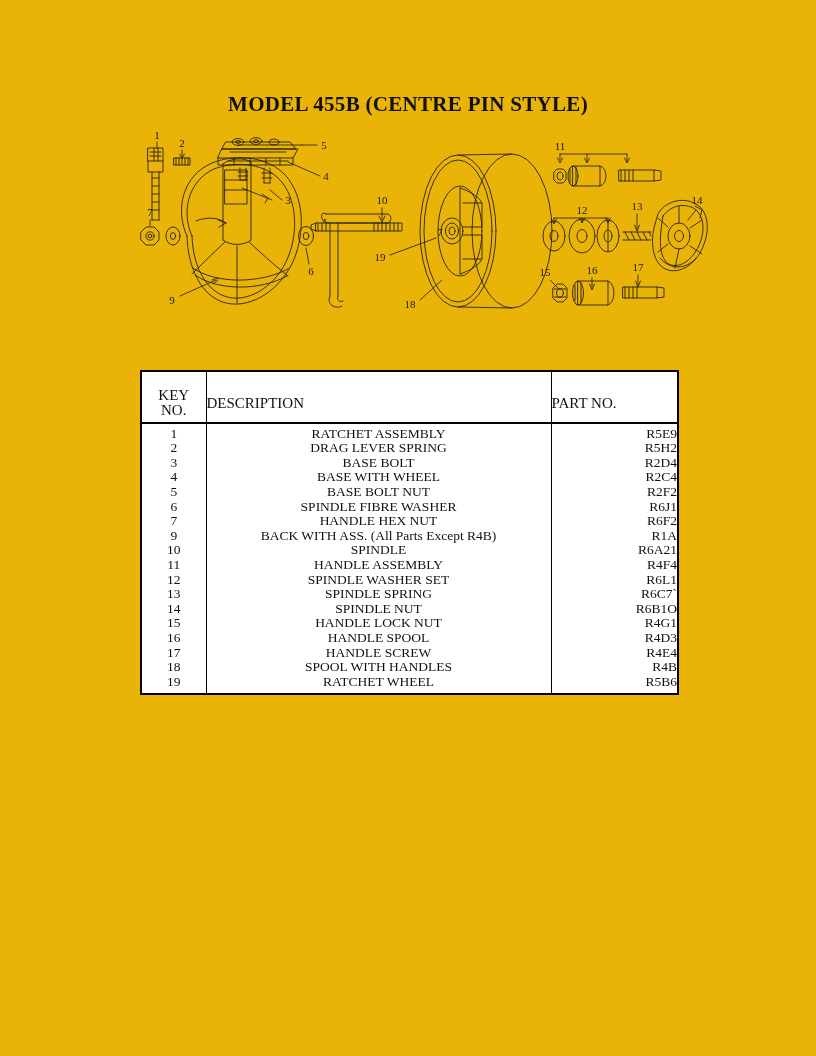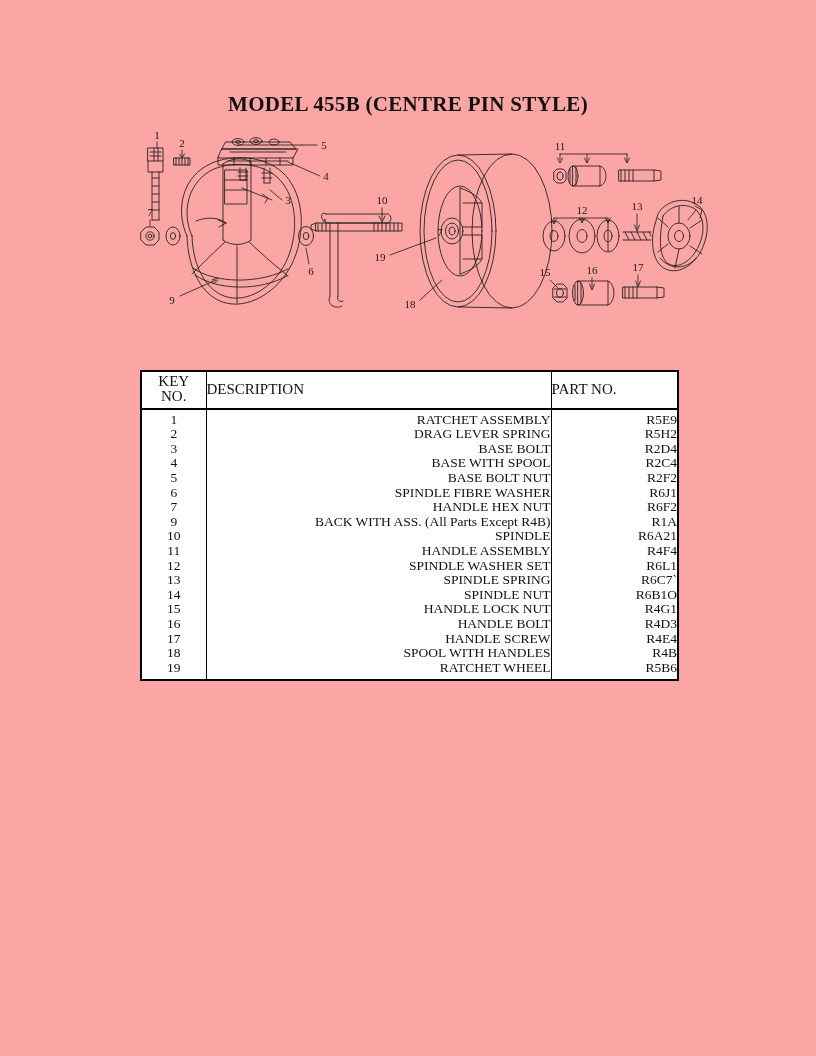--- a/index.html
+++ b/index.html
@@ -4,21 +4,21 @@
 <style>
   html, body {
     margin: 0;
     padding: 0;
     background: #ffffff;
   }
   .page {
     position: relative;
     width: 816px;
     height: 1056px;
-    background: #fca5a5;
+    background: #eab308;
     font-family: "Liberation Serif", serif;
     color: #000000;
     overflow: hidden;
   }
 
   
   .doc-title {
     position: absolute;
     left: 0;
     top: 92px;
@@ -62,21 +62,21 @@
     table-layout: fixed;
   }
   table.parts col.c-key   { width: 64px; }
   table.parts col.c-desc  { width: 345px; }
   table.parts col.c-part  { width: 126px; }
 
   table.parts thead th {
     font-family: "Liberation Serif", serif;
     font-weight: normal;
     font-size: 15px;
-    padding: 2px 0 3px 0;
+    padding: 16px 0 3px 0;
     border-bottom: 2px solid #000000;
     vertical-align: middle;
     color: #111111;
   }
   th.h-key {
     text-align: center;
     line-height: 1.02;
     font-size: 13.5px;
     border-right: 1.5px solid #000000;
     padding-top: 3px;
@@ -97,21 +97,21 @@
   table.parts tbody td {
     font-family: "Liberation Serif", serif;
     font-size: 13.5px;
     line-height: 14.6px;
     padding: 0;
     color: #111111;
     white-space: nowrap;
     overflow: hidden;
   }
   td.t-key  { text-align: center; border-right: 1.5px solid #000000; }
-  td.t-desc { text-align: right; padding-left: 12px; }
+  td.t-desc { text-align: center; padding-left: 12px; }
   td.t-part { text-align: right; border-left: 1.5px solid #000000; padding-left: 14px; }
 
   tbody tr:first-child td { padding-top: 3px; }
   tbody tr:last-child  td { padding-bottom: 4px; }
 </style>
 </head>
 <body>
 
 <div class="page">
 
@@ -420,21 +420,21 @@
             <td class="t-desc">DRAG LEVER SPRING</td>
             <td class="t-part">R5H2</td>
           </tr>
           <tr>
             <td class="t-key">3</td>
             <td class="t-desc">BASE BOLT</td>
             <td class="t-part">R2D4</td>
           </tr>
           <tr>
             <td class="t-key">4</td>
-            <td class="t-desc">BASE WITH SPOOL</td>
+            <td class="t-desc">BASE WITH WHEEL</td>
             <td class="t-part">R2C4</td>
           </tr>
           <tr>
             <td class="t-key">5</td>
             <td class="t-desc">BASE BOLT NUT</td>
             <td class="t-part">R2F2</td>
           </tr>
           <tr>
             <td class="t-key">6</td>
             <td class="t-desc">SPINDLE FIBRE WASHER</td>
@@ -475,21 +475,21 @@
             <td class="t-desc">SPINDLE NUT</td>
             <td class="t-part">R6B1O</td>
           </tr>
           <tr>
             <td class="t-key">15</td>
             <td class="t-desc">HANDLE LOCK NUT</td>
             <td class="t-part">R4G1</td>
           </tr>
           <tr>
             <td class="t-key">16</td>
-            <td class="t-desc">HANDLE BOLT</td>
+            <td class="t-desc">HANDLE SPOOL</td>
             <td class="t-part">R4D3</td>
           </tr>
           <tr>
             <td class="t-key">17</td>
             <td class="t-desc">HANDLE SCREW</td>
             <td class="t-part">R4E4</td>
           </tr>
           <tr>
             <td class="t-key">18</td>
             <td class="t-desc">SPOOL WITH HANDLES</td>

